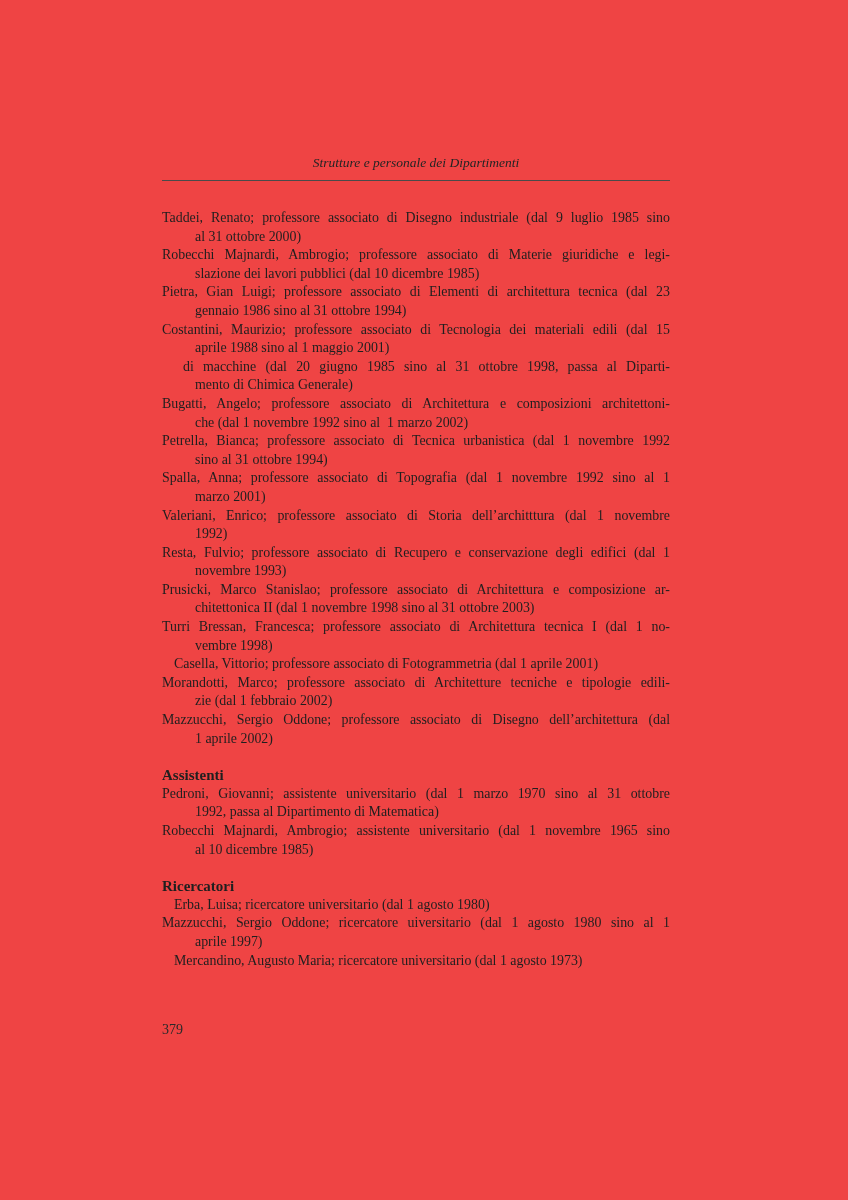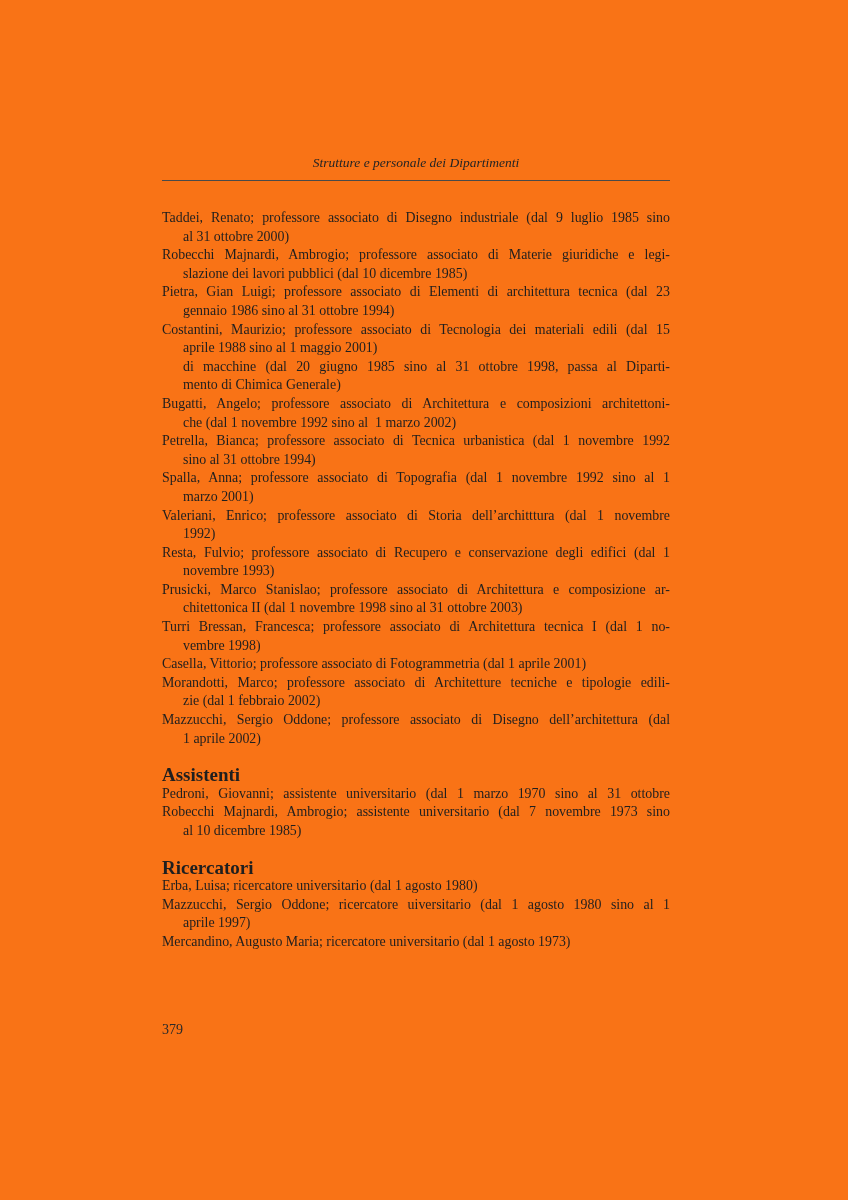--- a/index.html
+++ b/index.html
@@ -5,21 +5,21 @@
 <style>
   html, body {
     margin: 0;
     padding: 0;
     background: #ffffff;
   }
   .page {
     position: relative;
     width: 848px;
     height: 1200px;
-    background: #f97316;
+    background: #ef4444;
     font-family: "Liberation Serif", "DejaVu Serif", serif;
     color: #1f1f1f;
     overflow: hidden;
   }
   .running-head {
     position: absolute;
     top: 154px;
     left: 162px;
     width: 508px;
     text-align: center;
@@ -47,25 +47,26 @@
   }
   .entry .line {
     white-space: nowrap;
     text-align-last: justify;
   }
   .entry .line.cont {
     padding-left: 21px;
   }
   .entry .line.last {
     text-align-last: left;
+    margin-left: 12px;
   }
   .section-heading {
     font-weight: bold;
     margin-top: 18px;
-    font-size: 19px;
+    font-size: 15px;
   }
   .page-number {
     position: absolute;
     top: 1022px;
     left: 162px;
     width: 508px;
     font-size: 14px;
     color: #2a2a2a;
   }
 </style>
@@ -131,23 +132,24 @@
         <div class="line">Morandotti, Marco; professore associato di Architetture tecniche e tipologie edili-</div>
         <div class="line cont last">zie (dal 1 febbraio 2002)</div>
       </div>
       <div class="entry">
         <div class="line">Mazzucchi, Sergio Oddone; professore associato di Disegno dell’architettura (dal</div>
         <div class="line cont last">1 aprile 2002)</div>
       </div>
       <div class="section-heading">Assistenti</div>
       <div class="entry">
         <div class="line">Pedroni, Giovanni; assistente universitario (dal 1 marzo 1970 sino al 31 ottobre</div>
+        <div class="line cont last">1992, passa al Dipartimento di Matematica)</div>
       </div>
       <div class="entry">
-        <div class="line">Robecchi Majnardi, Ambrogio; assistente universitario (dal 7 novembre 1973 sino</div>
+        <div class="line">Robecchi Majnardi, Ambrogio; assistente universitario (dal 1 novembre 1965 sino</div>
         <div class="line cont last">al 10 dicembre 1985)</div>
       </div>
       <div class="section-heading">Ricercatori</div>
       <div class="entry">
         <div class="line last">Erba, Luisa; ricercatore universitario (dal 1 agosto 1980)</div>
       </div>
       <div class="entry">
         <div class="line">Mazzucchi, Sergio Oddone; ricercatore uiversitario (dal 1 agosto 1980 sino al 1</div>
         <div class="line cont last">aprile 1997)</div>
       </div>

